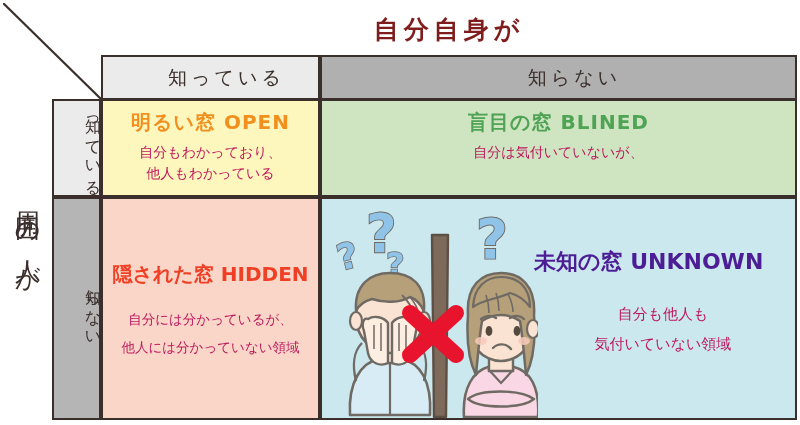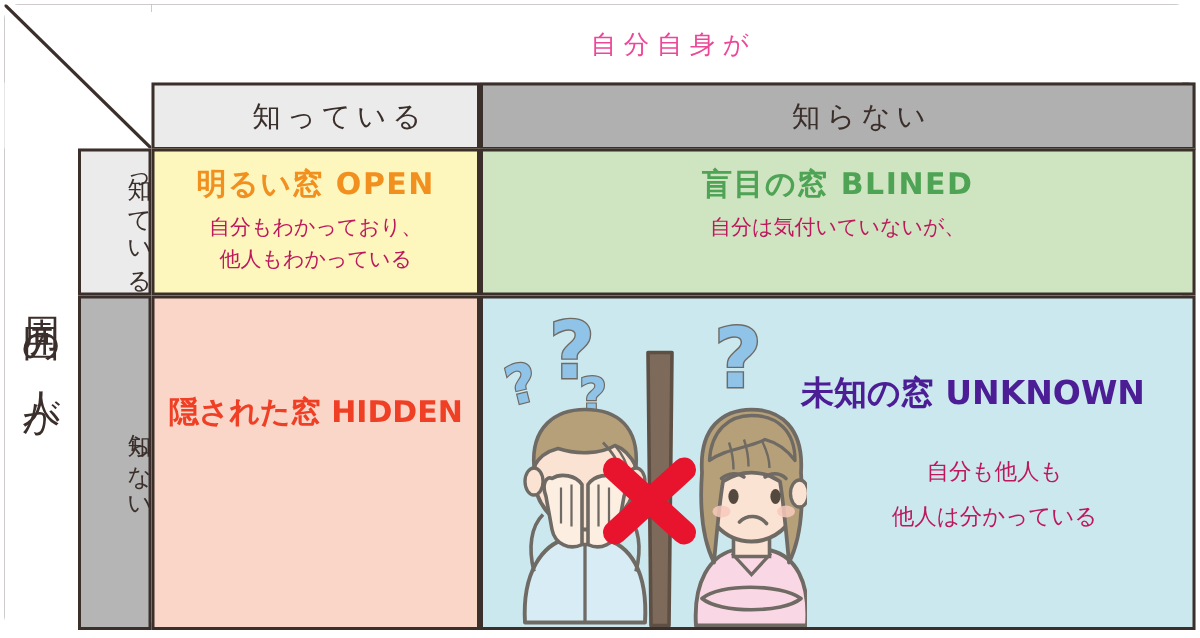--- a/index.html
+++ b/index.html
@@ -23,21 +23,21 @@
   .cell{position:absolute;box-sizing:border-box;}
   .bd{border:2px solid #3b2f2b;padding-left:32px;}
 
   
   .banner{
     left:101px;top:3px;width:696px;height:52px;
     display:flex;align-items:center;justify-content:center;
     background:#ffffff;
   }
   .banner span{
-    font-size:17px;color:#ec4899;letter-spacing:5px;font-weight:400;
+    font-size:25px;color:#7f1d1d;letter-spacing:5px;font-weight:700;
   }
 
   
   .corner{
     left:3px;top:3px;width:98px;height:96px;background:#ffffff;
   }
   .corner svg{position:absolute;left:0;top:0;}
 
   
   .colhead{
@@ -153,20 +153,24 @@
 
   <div class="cell bd quad q-blind">
     <div class="q-title">盲目の窓 BLINED</div>
     <div class="q-body">
       <div>自分は気付いていないが、</div>
     </div>
   </div>
 
   <div class="cell bd quad q-hidden">
     <div class="q-title">隠された窓 HIDDEN</div>
+    <div class="q-body">
+      <div>自分には分かっているが、</div>
+      <div>他人には分かっていない領域</div>
+    </div>
   </div>
 
   <div class="cell bd quad q-unknown">
 
     <svg class="art" viewBox="0 0 210 215">
 
       <g transform="translate(38,10) scale(1.15)">
         <text x="0" y="34" font-family="DejaVu Sans, sans-serif" font-size="46" font-weight="bold" fill="#8fc3e8" stroke="#6f6a63" stroke-width="1.6" paint-order="stroke">?</text>
       </g>
       <g transform="translate(6,42) scale(0.78) rotate(-14)">
@@ -250,18 +254,18 @@
         <ellipse cx="196" cy="138" rx="6" ry="4" fill="#f7c9bb" opacity="0.85"></ellipse>
 
         <path d="M165 145 C170 140 178 140 183 146" fill="none" stroke="#6f6a63" stroke-width="2.4" stroke-linecap="round"></path>
       </g>
     </svg>
 
     <div class="u-text">
       <div class="q-title">未知の窓 UNKNOWN</div>
       <div class="q-body">
         <div>自分も他人も</div>
-        <div>他人は分かっている</div>
+        <div>気付いていない領域</div>
       </div>
     </div>
   </div>
 
 </div>
 
 </body></html>

